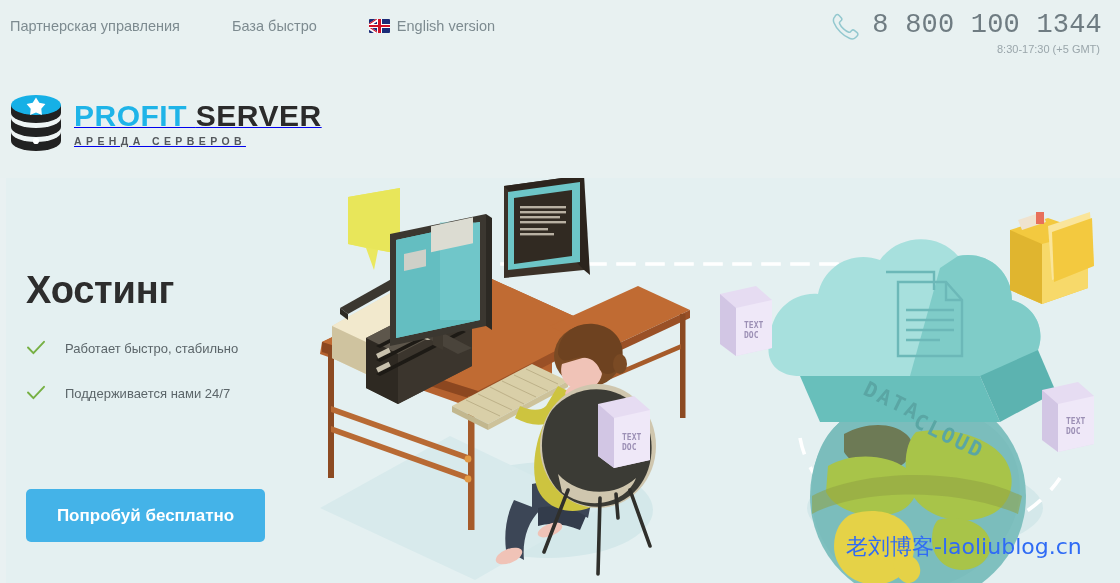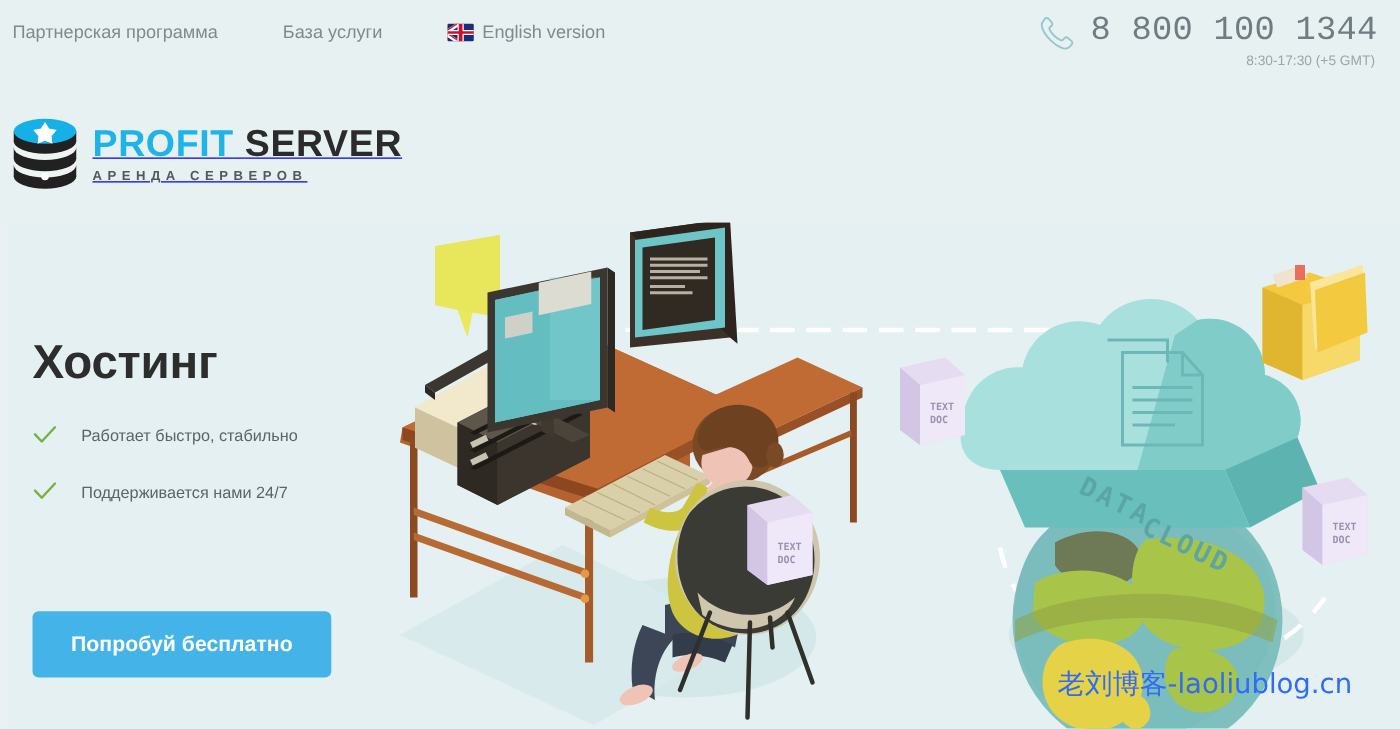--- a/index.html
+++ b/index.html
@@ -119,22 +119,22 @@
     font-family: "DejaVu Sans", sans-serif;
   }
 </style>
 </head>
 <body>
 
 <div class="page">
 
   <div class="topbar">
     <div class="topnav">
-      <a class="topnav-link" href="#">Партнерская программа</a>
-      <a class="topnav-link" href="#">База услуги</a>
+      <a class="topnav-link" href="#">Партнерская управления</a>
+      <a class="topnav-link" href="#">База быстро</a>
       <a class="topnav-link lang-link" href="#">
         <span class="flag-uk">
           <i class="fk-d1"></i>
             <i class="fk-d2"></i>
             <i class="fk-d3"></i>
             <i class="fk-d4"></i>
           <i class="fk-hw"></i>
             <i class="fk-vw"></i>
             <i class="fk-hr"></i>
             <i class="fk-vr"></i>

